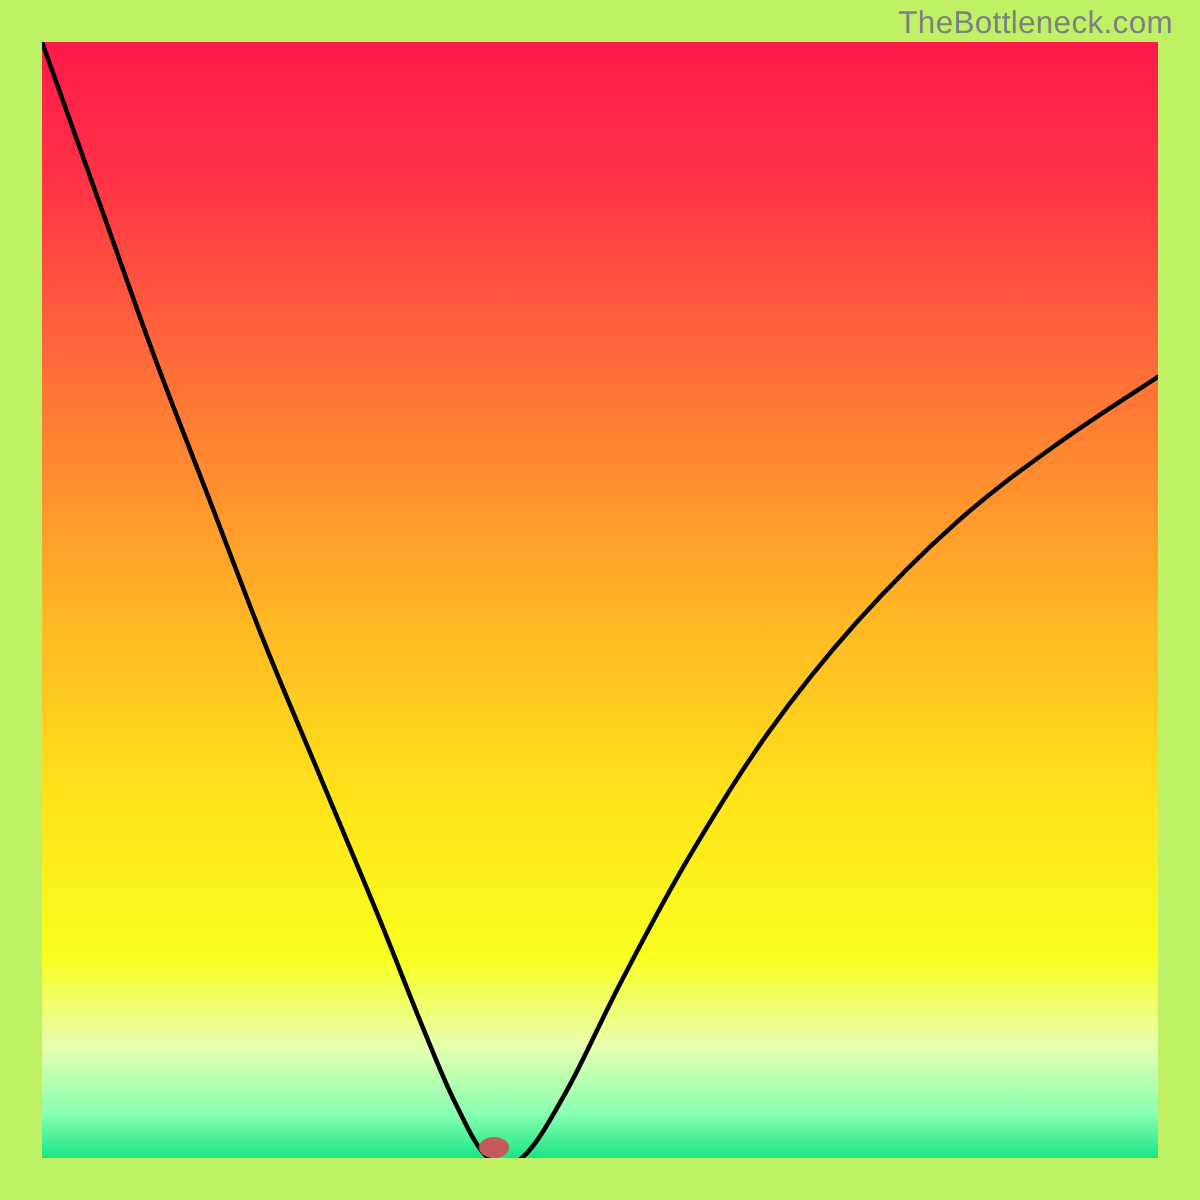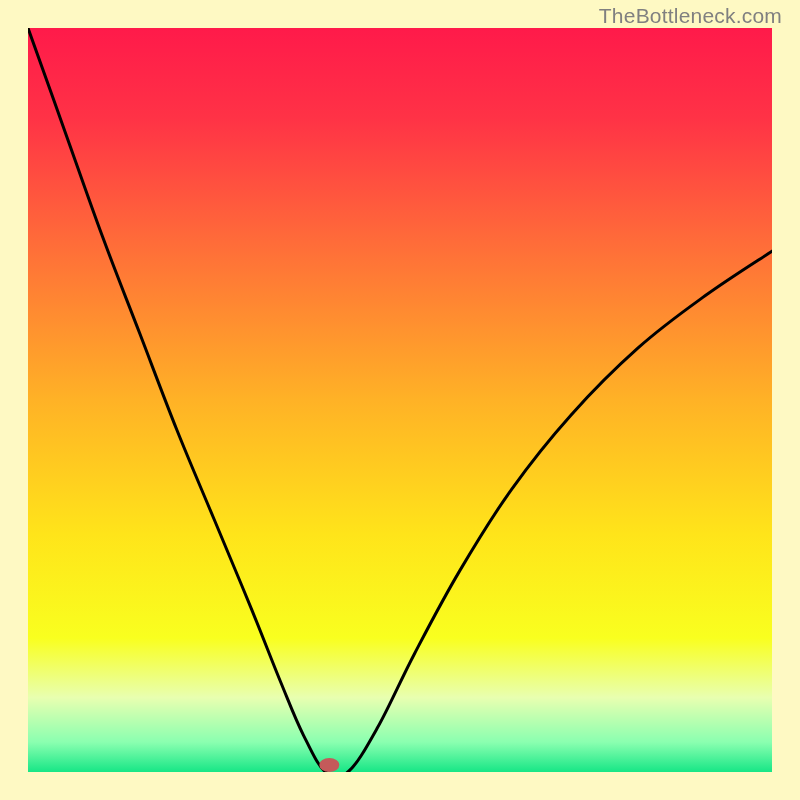--- a/index.html
+++ b/index.html
@@ -10,21 +10,21 @@
     background: #000;
     font-family: Arial, sans-serif;
     position: relative;
   }
   .frame {
     position: absolute;
     top: 0;
     left: 0;
     width: 800px;
     height: 800px;
-    background: #fef9c3;
+    background: #bef264;
   }
   .plot-area {
     position: absolute;
     top: 28px;
     left: 28px;
     width: 744px;
     height: 744px;
     overflow: hidden;
   }
   .attribution {

